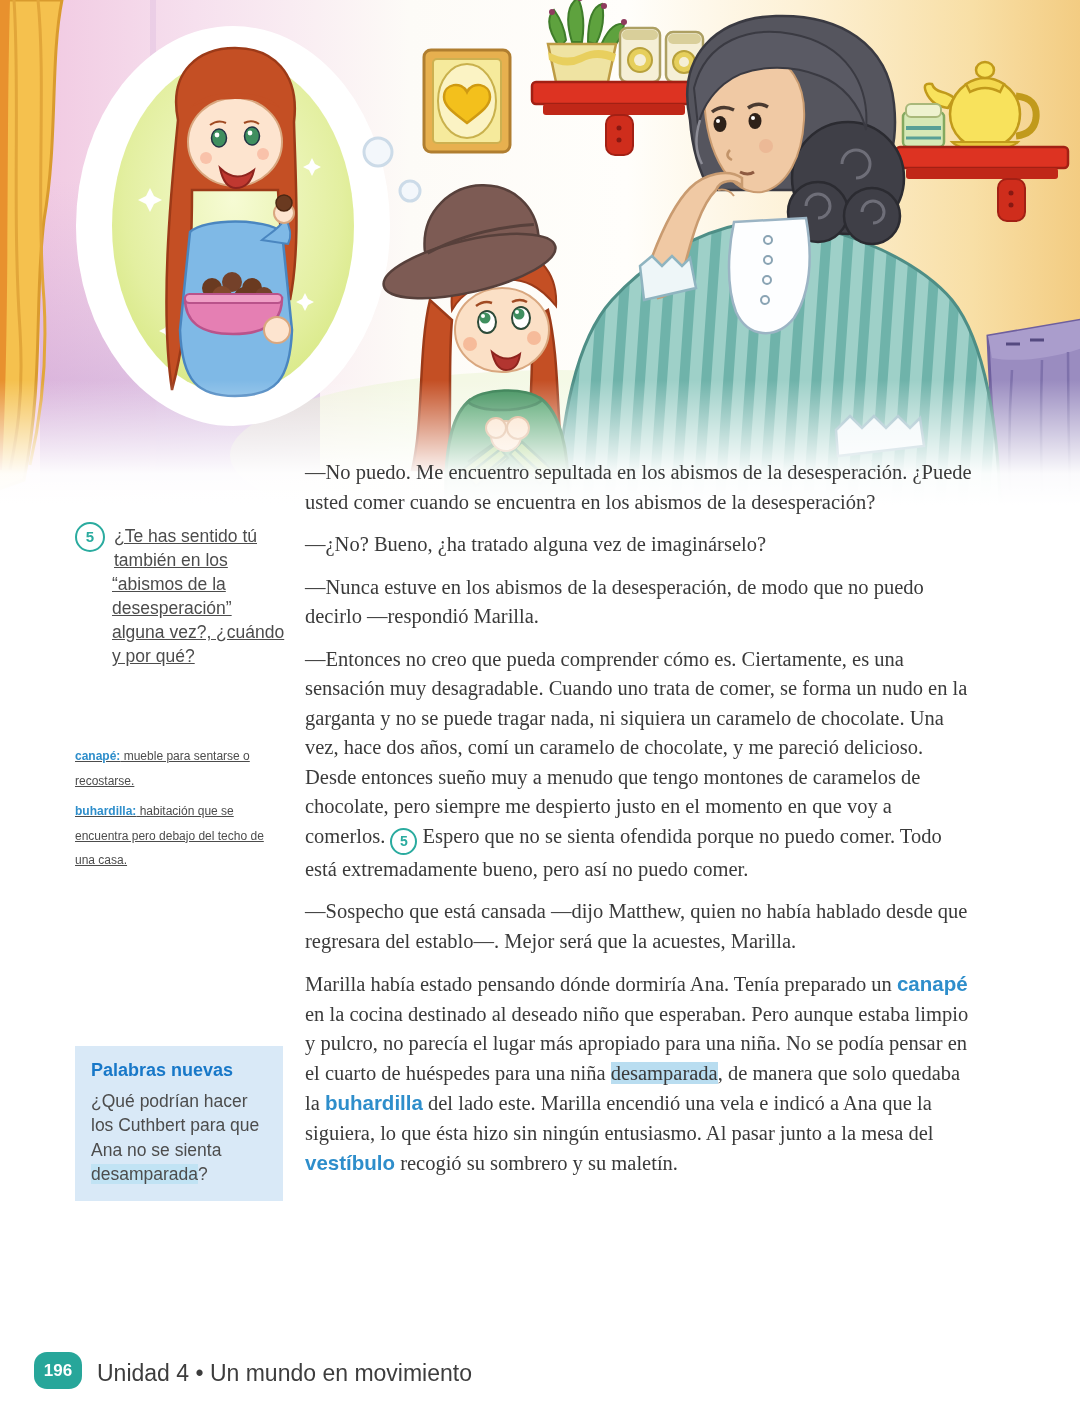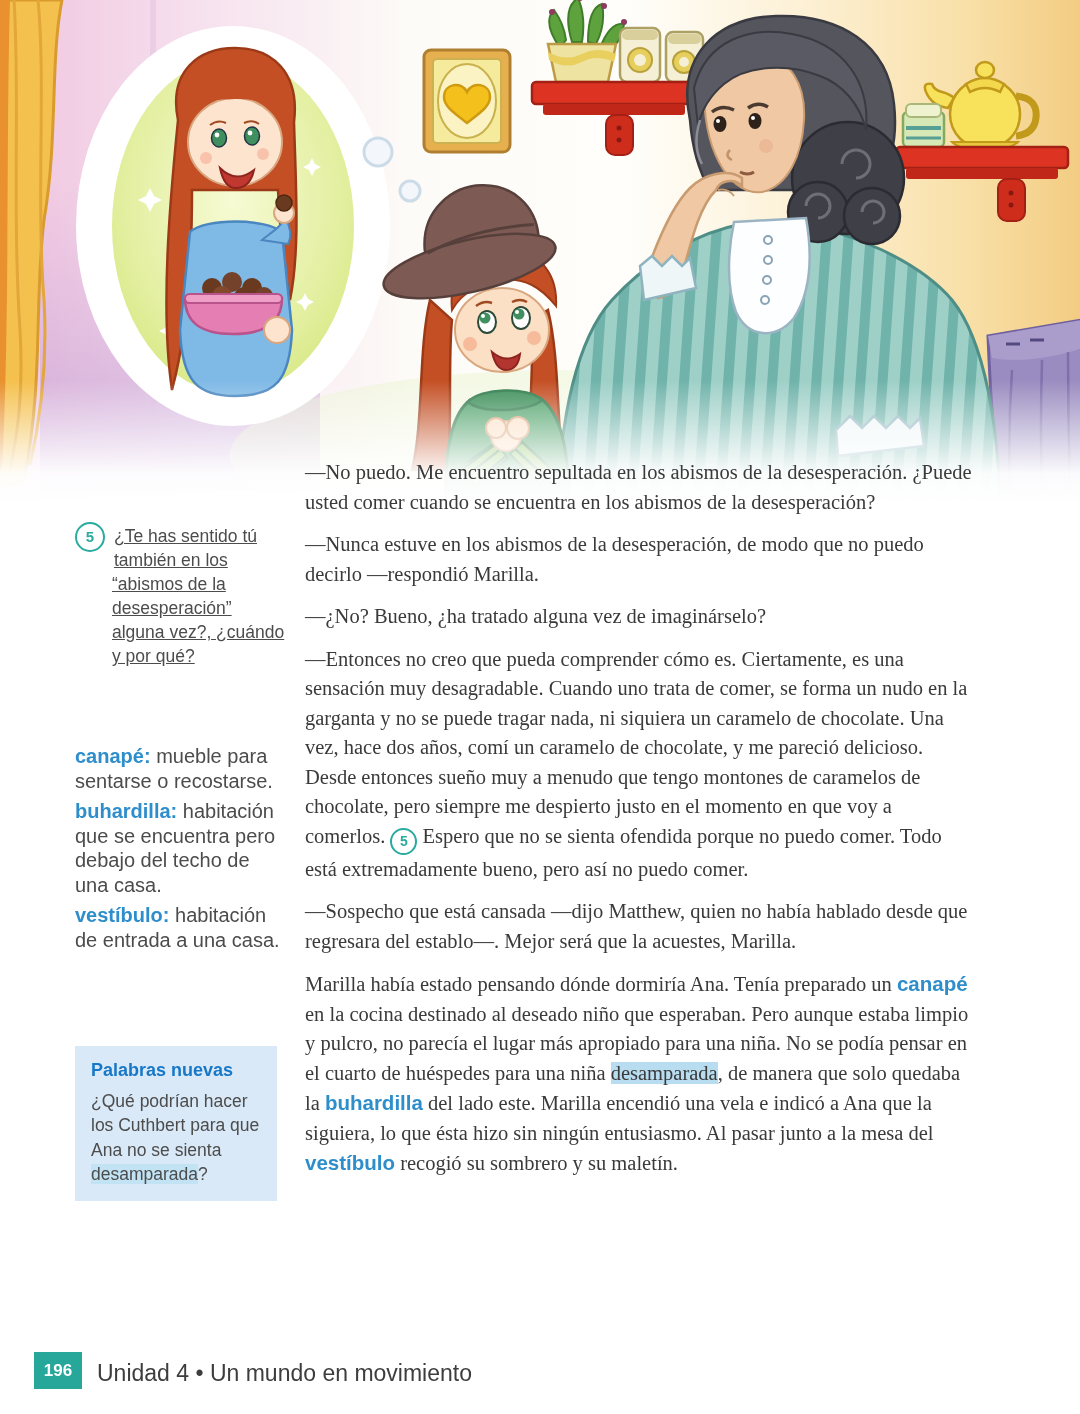--- a/index.html
+++ b/index.html
@@ -14,45 +14,45 @@
   
   .side-note{position:absolute;left:75px;top:524px;width:210px;
     font-size:17.5px;line-height:24px;color:#4c4c4c;}
   .num-badge{
     float:left;width:26px;height:26px;border:2px solid #2aab9f;border-radius:50%;
     color:#2aab9f;font-weight:bold;font-size:15px;line-height:26px;text-align:center;
     margin-right:9px;margin-top:-2px;background:#fff;
   }
   .note-text{display:block;margin-left:37px;text-decoration:underline;}
   .glossary{position:absolute;left:75px;top:744px;width:208px;
-    font-size:20px;line-height:24.5px;color:#4c4c4c;}
+    font-size:12px;line-height:24.5px;color:#4c4c4c;text-decoration:underline;}
   .glossary p{margin:0 0 6px 0;}
   .term{color:#2e8ecb;font-weight:bold;font-style:normal;}
   .palabras-box{position:absolute;left:75px;top:1046px;width:172px;
-    background:#d9e9f7;padding:12px 14px 14px 16px;
+    background:#d9e9f7;padding:12px 20px 14px 16px;
     font-size:17.5px;line-height:24.5px;color:#4c4c4c;}
   .palabras-title{color:#1878c8;font-weight:bold;font-size:18px;margin-bottom:6px;}
   .box-hl{background:#c1e3f4;}
   
   .main-text{position:absolute;left:305px;top:458px;width:668px;
     font-family:"Liberation Serif","DejaVu Serif",serif;
     font-size:20.5px;line-height:29.5px;color:#3a3a3a;}
   .main-text p{margin:0 0 13px 0;}
   .main-text .term{font-family:Liberation Sans, sans-serif;}
   .hl{background:#b9ddf0;}
   .marker{
     display:inline-block;width:23px;height:23px;border:2px solid #2aab9f;border-radius:50%;
     color:#2aab9f;font-family:"Liberation Sans",sans-serif;font-weight:bold;font-size:14px;
     line-height:23px;text-align:center;vertical-align:-3px;background:#fff;
   }
   
   .footer{position:absolute;left:0;top:1350px;width:1080px;height:42px;}
   .page-badge{
     position:absolute;left:34px;top:2px;width:48px;height:37px;background:#27a69a;
-    border-radius:0;color:#ffffff;font-weight:bold;font-size:17px;
+    border-radius:13px;color:#ffffff;font-weight:bold;font-size:17px;
     line-height:37px;text-align:center;
   }
   .footer-label{
     position:absolute;left:97px;top:10px;font-size:23px;color:#3d3d3d;
   }
 </style>
 </head>
 <body>
 
 <div class="page">
@@ -298,32 +298,31 @@
   </div>
 
   <div class="side-note">
     <span class="num-badge">5</span>
     <span class="note-text">¿Te has sentido tú también en los “abismos de la desesperación” alguna vez?, ¿cuándo y por qué?</span>
   </div>
 
   <div class="glossary">
       <p><strong class="term">canapé:</strong><span> mueble para sentarse o recostarse.</span></p>
       <p><strong class="term">buhardilla:</strong><span> habitación que se encuentra pero debajo del techo de una casa.</span></p>
-      <p><strong class="term">vestíbulo:</strong><span> habitación de entrada a una casa.</span></p>
     </div>
 
   <div class="palabras-box">
     <div class="palabras-title">Palabras nuevas</div>
     <div class="palabras-question"><span>¿Qué podrían hacer los Cuthbert para que Ana no se sienta </span><span class="box-hl">desamparada</span><span>?</span></div>
   </div>
 
   <main class="main-text">
       <p><span>—No puedo. Me encuentro sepultada en los abismos de la desesperación. ¿Puede usted comer cuando se encuentra en los abismos de la desesperación?</span></p>
+      <p><span>—¿No? Bueno, ¿ha tratado alguna vez de imaginárselo?</span></p>
       <p><span>—Nunca estuve en los abismos de la desesperación, de modo que no puedo decirlo —respondió Marilla.</span></p>
-      <p><span>—¿No? Bueno, ¿ha tratado alguna vez de imaginárselo?</span></p>
       <p><span>—Entonces no creo que pueda comprender cómo es. Ciertamente, es una sensación muy desagradable. Cuando uno trata de comer, se forma un nudo en la garganta y no se puede tragar nada, ni siquiera un caramelo de chocolate. Una vez, hace dos años, comí un caramelo de chocolate, y me pareció delicioso. Desde entonces sueño muy a menudo que tengo montones de caramelos de chocolate, pero siempre me despierto justo en el momento en que voy a comerlos. </span><span class="marker">5</span><span> Espero que no se sienta ofendida porque no puedo comer. Todo está extremadamente bueno, pero así no puedo comer.</span></p>
       <p><span>—Sospecho que está cansada —dijo Matthew, quien no había hablado desde que regresara del establo—. Mejor será que la acuestes, Marilla.</span></p>
       <p><span>Marilla había estado pensando dónde dormiría Ana. Tenía preparado un </span><strong class="term">canapé</strong><span> en la cocina destinado al deseado niño que esperaban. Pero aunque estaba limpio y pulcro, no parecía el lugar más apropiado para una niña. No se podía pensar en el cuarto de huéspedes para una niña </span><span class="hl">desamparada</span><span>, de manera que solo quedaba la </span><strong class="term">buhardilla</strong><span> del lado este. Marilla encendió una vela e indicó a Ana que la siguiera, lo que ésta hizo sin ningún entusiasmo. Al pasar junto a la mesa del </span><strong class="term">vestíbulo</strong><span> recogió su sombrero y su maletín.</span></p>
     </main>
 
   <div class="footer">
     <span class="page-badge">196</span>
     <span class="footer-label">Unidad 4 • Un mundo en movimiento</span>
   </div>
 

